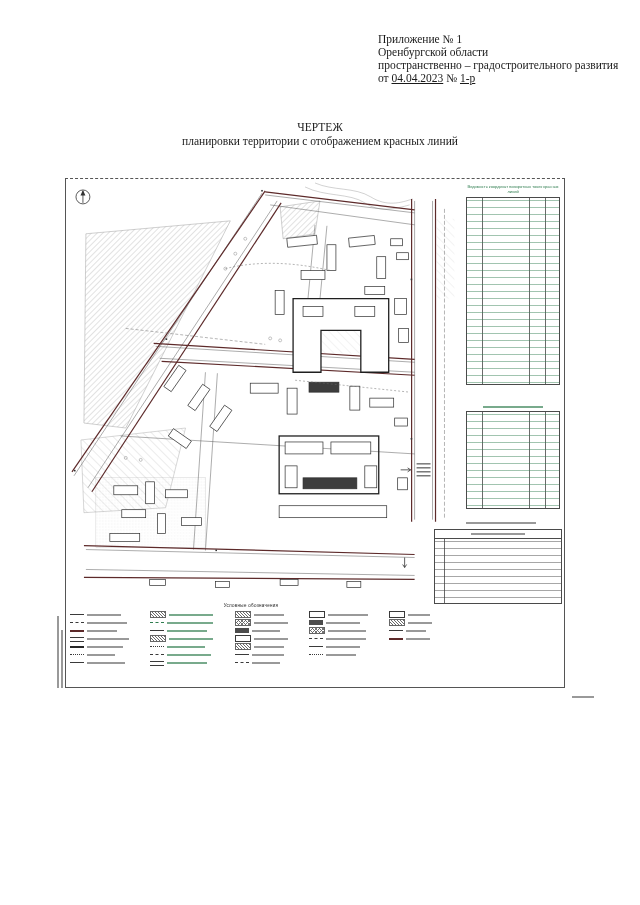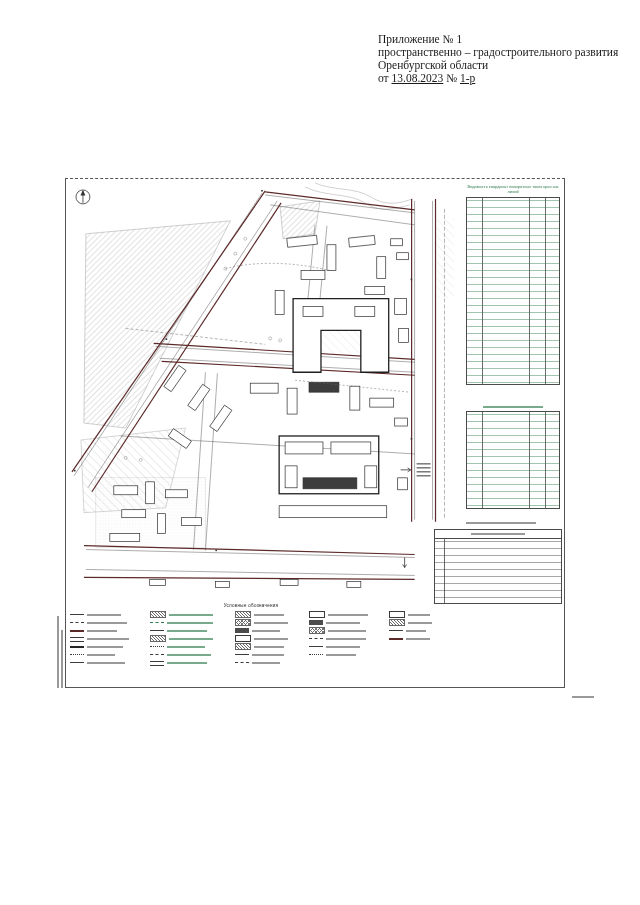--- a/index.html
+++ b/index.html
@@ -75,30 +75,34 @@
   .side-stamp { position:absolute; left:57px; top:688px; transform:rotate(-90deg); transform-origin:left top; display:flex; flex-direction:column; gap:2px; }
   .corner-note { position:absolute; left:572px; top:687px; }
 </style>
 </head>
 <body>
 
 <div class="page">
 
   <div class="hdr">
     <div>Приложение № 1</div>
+    <div>Оренбургской области</div>
     <div>пространственно – градостроительного развития</div>
-    <div>Оренбургской области</div>
     <div>
       <span>от</span>
-      <span class="u">13.08.2023</span>
+      <span class="u">04.04.2023</span>
       <span>№</span>
       <span class="u">1-р</span>
     </div>
   </div>
 
+  <div class="ttl">
+    <div>ЧЕРТЕЖ</div>
+    <div>планировки территории с отображением красных линий</div>
+  </div>
 
   <div class="drawing">
 
     <svg class="map" width="498" height="508" viewBox="0 0 500 510" preserveAspectRatio="none" xmlns="http://www.w3.org/2000/svg">
       <defs>
         <pattern id="h1" width="4" height="4" patternUnits="userSpaceOnUse" patternTransform="rotate(45)">
           <line x1="0" y1="0" x2="0" y2="4" stroke="#8a8a8a" stroke-width="0.5"></line>
         </pattern>
         <pattern id="h2" width="6" height="6" patternUnits="userSpaceOnUse" patternTransform="rotate(-45)">
           <line x1="0" y1="0" x2="0" y2="6" stroke="#9a9a9a" stroke-width="0.4"></line>

